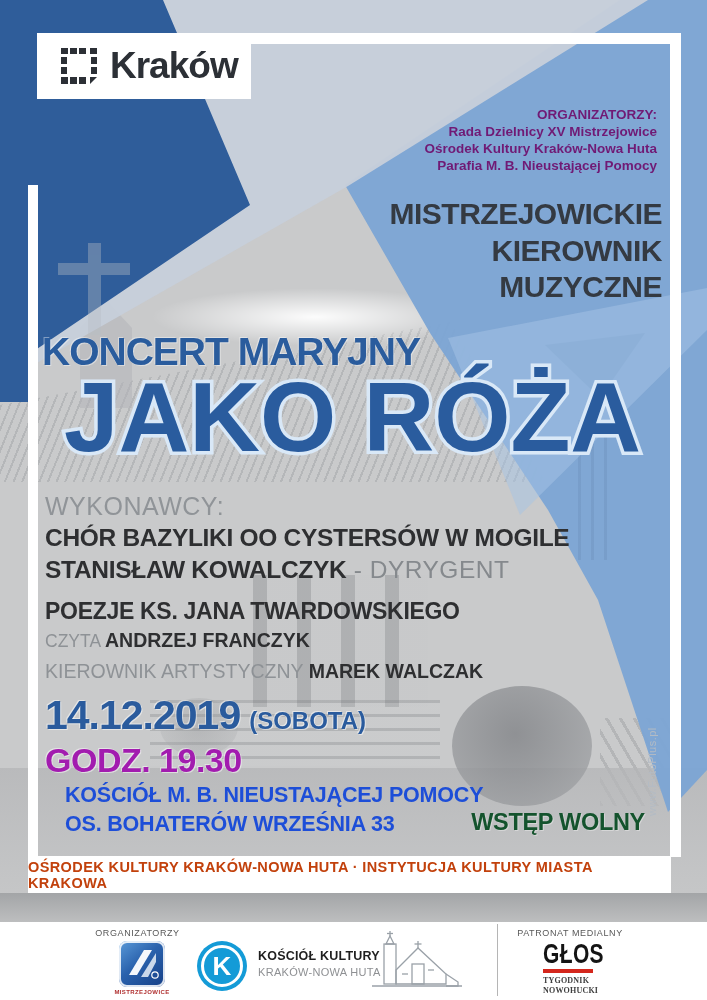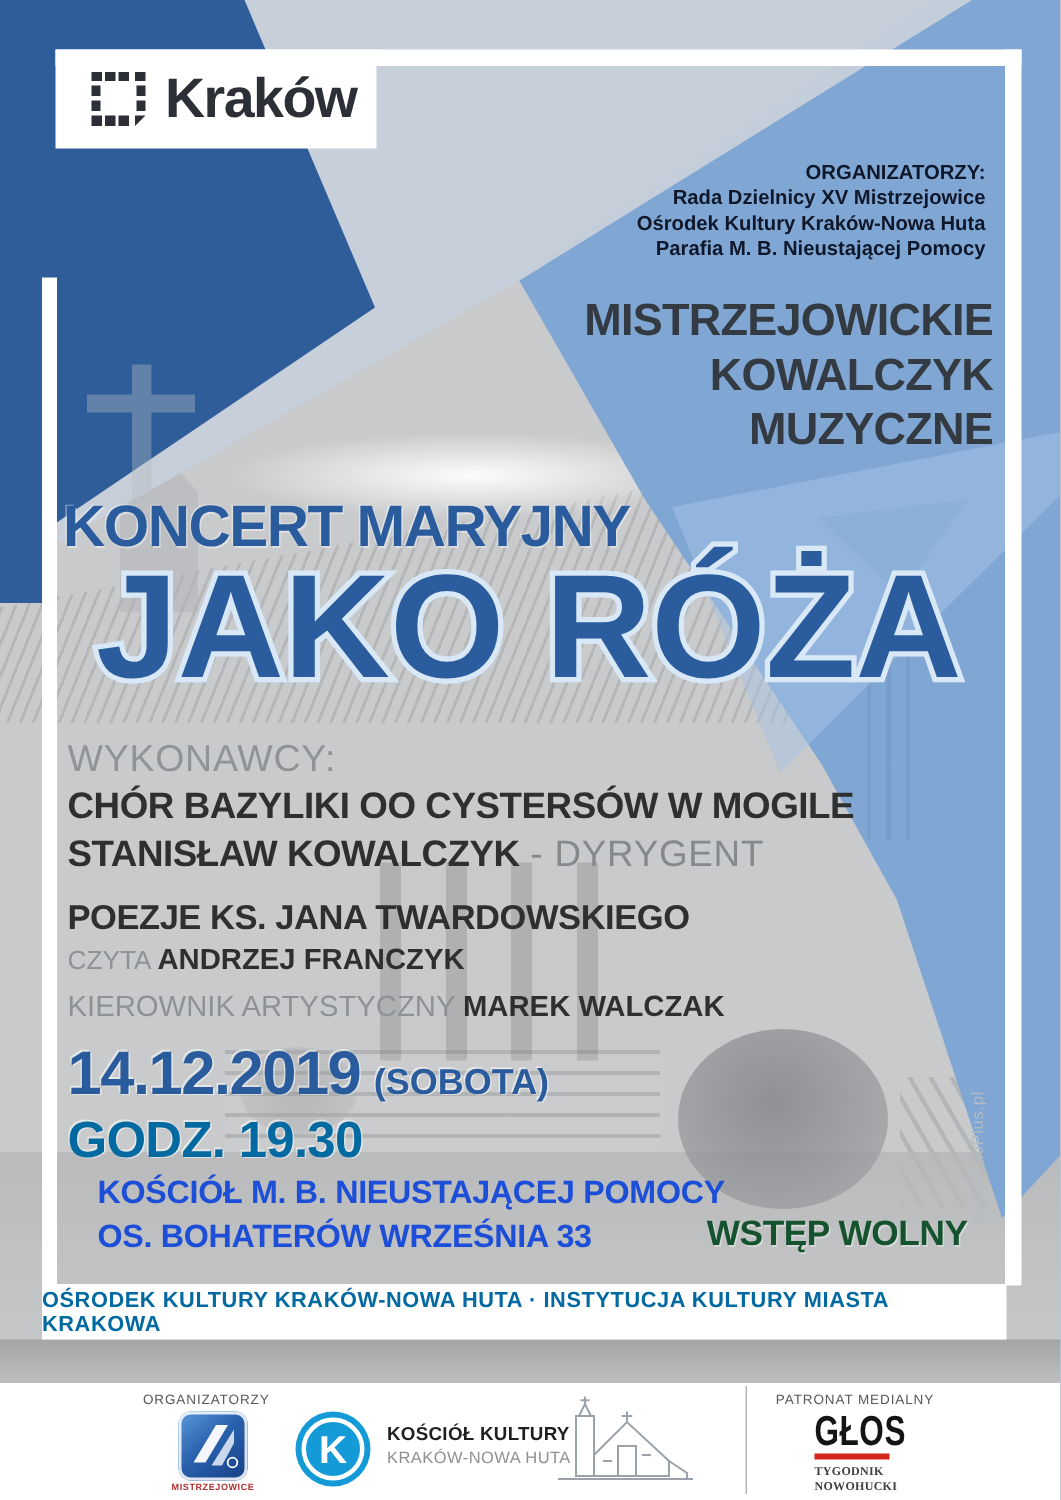--- a/index.html
+++ b/index.html
@@ -54,21 +54,21 @@
 
   
   .frame-top{left:37px;top:33px;width:644px;height:11px;background:#fff;}
   .frame-right{left:670px;top:33px;width:11px;height:824px;background:#fff;}
   .frame-left{left:28px;top:185px;width:10px;height:672px;background:#fff;}
   .logo-box{left:37px;top:33px;width:214px;height:66px;background:#fff;
     display:flex;align-items:center;padding-left:22px;box-sizing:border-box;gap:11px;}
   .logo-box .wordmark{font-size:37px;font-weight:bold;color:#2c3036;letter-spacing:-1px;}
 
   
-  .org-block{right:50px;top:106px;text-align:right;color:#0f172a;font-weight:bold;
+  .org-block{right:50px;top:106px;text-align:right;color:#701a75;font-weight:bold;
     font-size:13.5px;line-height:17px;}
   .series{right:45px;top:196px;text-align:right;color:#343a42;font-weight:bold;
     font-size:30px;line-height:36.5px;letter-spacing:-.5px;}
   .kicker{left:42px;top:330px;color:#2a5c9d;font-weight:bold;font-size:39px;letter-spacing:-1px;
     text-shadow:1px 1px 0 rgba(255,255,255,.4),-1px -1px 0 rgba(255,255,255,.4);}
   .jako{left:30px;top:368px;width:645px;text-align:center;font-weight:bold;
     font-size:98px;line-height:98px;letter-spacing:0;white-space:nowrap;}
   .jako.outline{color:#d9e8f7;-webkit-text-stroke:7px #d9e8f7;
     text-shadow:0 0 3px #d9e8f7,2px 2px 0 #d9e8f7,-2px -2px 0 #d9e8f7,2px -2px 0 #d9e8f7,-2px 2px 0 #d9e8f7;}
   .jako.fill{color:#2a5c9e;}
@@ -78,28 +78,28 @@
   .conductor{left:45px;top:556px;font-size:24.5px;font-weight:bold;color:#2e2f31;letter-spacing:-.3px;}
   .conductor .role{font-weight:normal;color:#85898d;letter-spacing:.5px;}
   .poezje{left:45px;top:598px;font-size:23px;font-weight:bold;color:#2e2f31;letter-spacing:-.3px;}
   .czyta-line{left:45px;top:629px;font-size:19.5px;font-weight:bold;color:#2e2f31;}
   .czyta-line .lbl{font-size:17.5px;font-weight:normal;color:#8e9296;}
   .kier-line{left:45px;top:660px;font-size:19.5px;font-weight:bold;color:#2e2f31;}
   .kier-line .lbl{font-weight:normal;color:#8e9296;}
   .date-line{left:45px;top:692px;color:#2a5b9d;font-weight:bold;font-size:41px;letter-spacing:-1px;
     text-shadow:1px 1px 0 rgba(255,255,255,.5),-1px -1px 0 rgba(255,255,255,.5);}
   .date-line .weekday{font-size:24px;margin-left:9px;letter-spacing:0;}
-  .time-line{left:45px;top:741px;color:#0369a1;font-weight:bold;font-size:34px;letter-spacing:-.5px;
+  .time-line{left:45px;top:741px;color:#a21caf;font-weight:bold;font-size:34px;letter-spacing:-.5px;
     text-shadow:1px 1px 0 rgba(255,255,255,.5),-1px -1px 0 rgba(255,255,255,.5);}
   .venue{left:45px;top:781px;font-size:21.5px;font-weight:bold;color:#1d4ed8;line-height:28.5px;letter-spacing:-.2px;margin-left:20px;}
   .admission{right:62px;top:809px;font-size:23.5px;font-weight:bold;color:#14532d;letter-spacing:-.3px;
     text-shadow:1px 1px 0 rgba(255,255,255,.35);}
   .bottom-bar{left:28px;top:856px;width:643px;height:37px;background:#fff;
     display:flex;align-items:center;justify-content:center;
-    font-size:14.5px;font-weight:bold;color:#0369a1;letter-spacing:.4px;}
+    font-size:14.5px;font-weight:bold;color:#c2410c;letter-spacing:.4px;}
   .watermark{left:646px;top:686px;height:130px;writing-mode:vertical-rl;transform:rotate(180deg);
     font-size:11px;color:#b3bbc4;letter-spacing:.5px;}
 
   
   .footer{left:0;top:922px;width:707px;height:102px;background:#fff;}
   .footer .abs{position:absolute;}
   .f-label{font-size:9px;color:#585858;letter-spacing:.6px;}
   .f-org-label{left:85px;top:6px;width:105px;text-align:center;}
   .f-patron-label{left:515px;top:6px;width:110px;text-align:center;}
   .f-district{left:112px;top:19px;width:60px;text-align:center;}
@@ -175,21 +175,21 @@
 
   <div class="abs org-block">
     <div>ORGANIZATORZY:</div>
     <div>Rada Dzielnicy XV Mistrzejowice</div>
     <div>Ośrodek Kultury Kraków-Nowa Huta</div>
     <div>Parafia M. B. Nieustającej Pomocy</div>
   </div>
 
   <div class="abs series">
     <div>MISTRZEJOWICKIE</div>
-    <div>KOWALCZYK</div>
+    <div>KIEROWNIK</div>
     <div>MUZYCZNE</div>
   </div>
 
   <div class="abs kicker">KONCERT MARYJNY</div>
   <div class="abs jako outline">JAKO RÓŻA</div>
   <div class="abs jako fill">JAKO RÓŻA</div>
 
   <div class="abs wyk sec-label">WYKONAWCY:</div>
   <div class="abs choir">CHÓR BAZYLIKI OO CYSTERSÓW W MOGILE</div>
   <div class="abs conductor">

